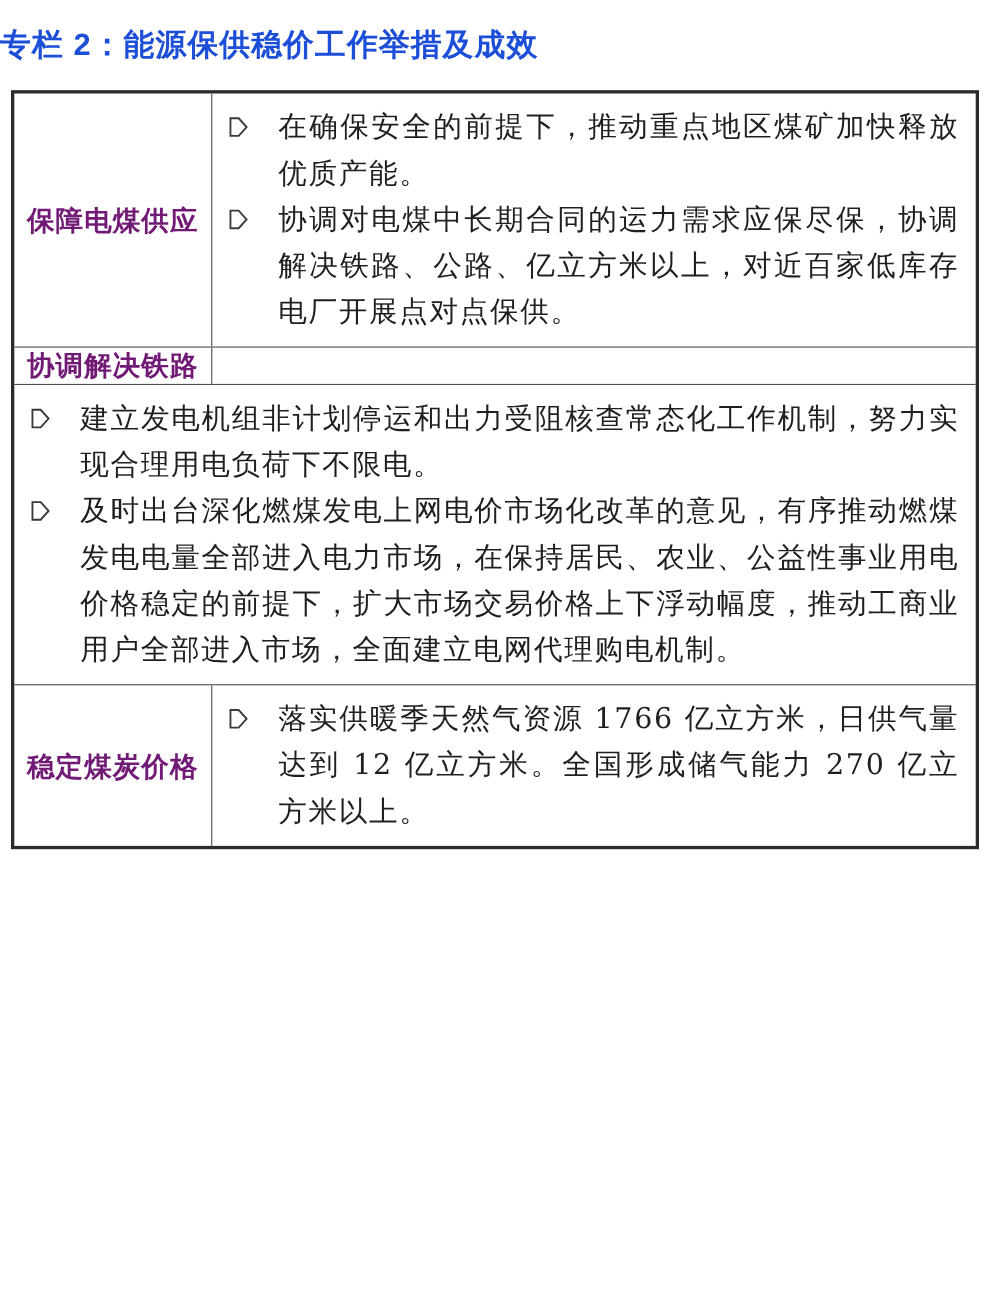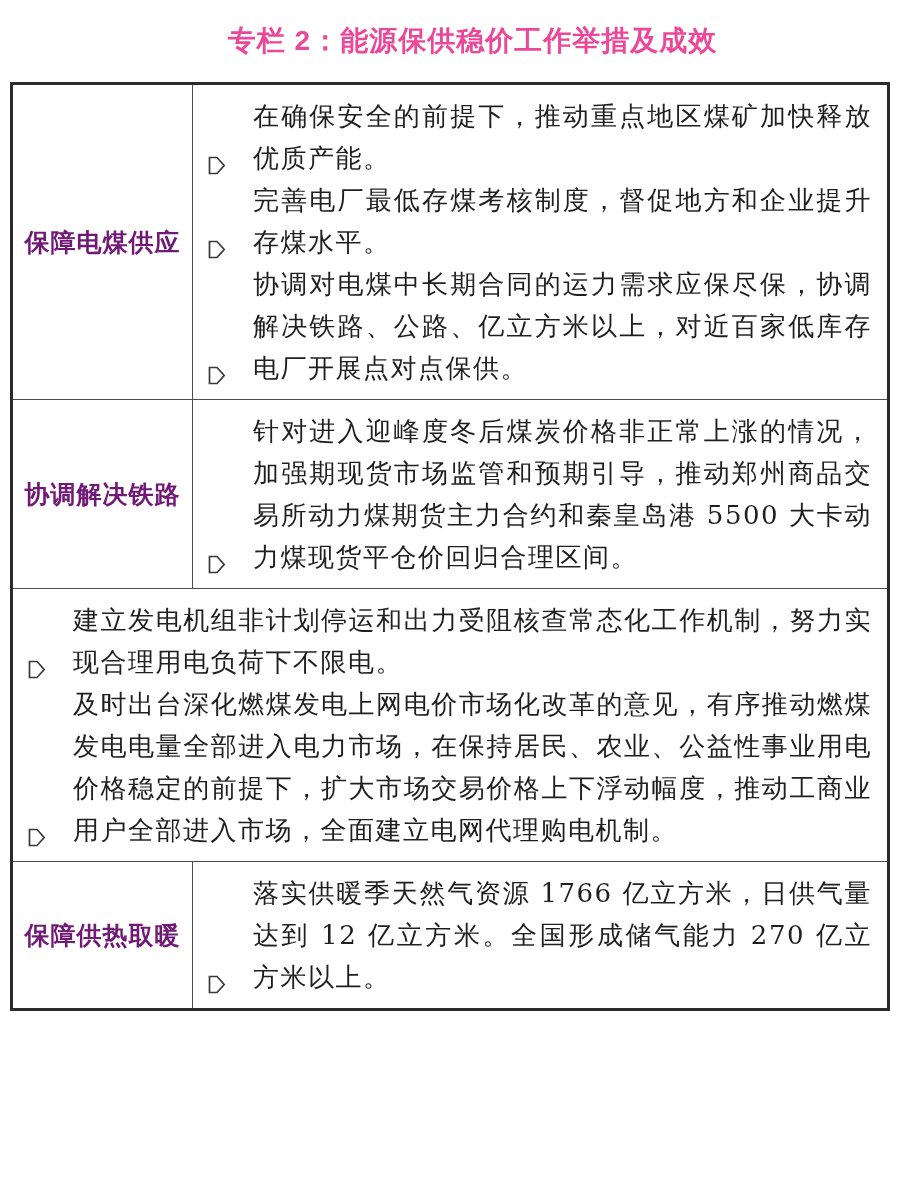--- a/index.html
+++ b/index.html
@@ -12,27 +12,25 @@
     height: 1178px;
     position: relative;
     font-family: "DejaVu Serif", serif;
     color: #1f1f1f;
     overflow: hidden;
   }
   .page-title {
     margin: 0;
     padding-top: 22px;
     padding-bottom: 22px;
-    text-align: center;
     font-family: "Liberation Sans", sans-serif;
     font-weight: bold;
     font-size: 28px;
     letter-spacing: 1px;
-    color: #ec4899;
-    padding-left: 45px;
+    color: #1d4ed8;
   }
   .measures-table {
     margin: 0 10px;
     border: 3px solid #2b2b2b;
     background: #ffffff;
   }
   .table-row {
     display: flex;
     border-top: 1.5px solid #4d4d4d;
   }
@@ -55,21 +53,21 @@
     color: #701a75;
     white-space: nowrap;
   }
   .content-cell {
     flex: 1 1 auto;
     padding: 10px 15px 10px 15px;
     min-width: 0;
   }
   .list-item {
     display: flex;
-    align-items: flex-end;
+    align-items: flex-start;
   }
   .bullet-wrap {
     flex: 0 0 18px;
     width: 18px;
     padding-top: 11px;
     margin-right: 27px;
   }
   .item-text {
     flex: 1 1 auto;
     font-size: 26px;
@@ -94,62 +92,48 @@
         <div class="list-item">
           <span class="bullet-wrap"><svg width="18" height="19" viewBox="0 0 18 19" aria-hidden="true">
               <polygon points="1.5,1.5 9,1.5 16.2,9.5 9,17.5 1.5,17.5" fill="#ffffff" stroke="#3a3a3a" stroke-width="1.7"></polygon>
             </svg></span>
           <span class="item-text">在确保安全的前提下，推动重点地区煤矿加快释放优质产能。</span>
         </div>
         <div class="list-item">
           <span class="bullet-wrap"><svg width="18" height="19" viewBox="0 0 18 19" aria-hidden="true">
               <polygon points="1.5,1.5 9,1.5 16.2,9.5 9,17.5 1.5,17.5" fill="#ffffff" stroke="#3a3a3a" stroke-width="1.7"></polygon>
             </svg></span>
-          <span class="item-text">完善电厂最低存煤考核制度，督促地方和企业提升存煤水平。</span>
-        </div>
-        <div class="list-item">
-          <span class="bullet-wrap"><svg width="18" height="19" viewBox="0 0 18 19" aria-hidden="true">
-              <polygon points="1.5,1.5 9,1.5 16.2,9.5 9,17.5 1.5,17.5" fill="#ffffff" stroke="#3a3a3a" stroke-width="1.7"></polygon>
-            </svg></span>
           <span class="item-text">协调对电煤中长期合同的运力需求应保尽保，协调解决铁路、公路、亿立方米以上，对近百家低库存电厂开展点对点保供。</span>
         </div>
       </div>
     </div>
     <div class="table-row">
       <div class="label-cell">
         <span class="row-label">协调解决铁路</span>
-      </div>
-      <div class="content-cell">
-        <div class="list-item">
-          <span class="bullet-wrap"><svg width="18" height="19" viewBox="0 0 18 19" aria-hidden="true">
-              <polygon points="1.5,1.5 9,1.5 16.2,9.5 9,17.5 1.5,17.5" fill="#ffffff" stroke="#3a3a3a" stroke-width="1.7"></polygon>
-            </svg></span>
-          <span class="item-text">针对进入迎峰度冬后煤炭价格非正常上涨的情况，加强期现货市场监管和预期引导，推动郑州商品交易所动力煤期货主力合约和秦皇岛港 5500 大卡动力煤现货平仓价回归合理区间。</span>
-        </div>
       </div>
     </div>
     <div class="table-row">
       <div class="content-cell">
         <div class="list-item">
           <span class="bullet-wrap"><svg width="18" height="19" viewBox="0 0 18 19" aria-hidden="true">
               <polygon points="1.5,1.5 9,1.5 16.2,9.5 9,17.5 1.5,17.5" fill="#ffffff" stroke="#3a3a3a" stroke-width="1.7"></polygon>
             </svg></span>
           <span class="item-text">建立发电机组非计划停运和出力受阻核查常态化工作机制，努力实现合理用电负荷下不限电。</span>
         </div>
         <div class="list-item">
           <span class="bullet-wrap"><svg width="18" height="19" viewBox="0 0 18 19" aria-hidden="true">
               <polygon points="1.5,1.5 9,1.5 16.2,9.5 9,17.5 1.5,17.5" fill="#ffffff" stroke="#3a3a3a" stroke-width="1.7"></polygon>
             </svg></span>
           <span class="item-text">及时出台深化燃煤发电上网电价市场化改革的意见，有序推动燃煤发电电量全部进入电力市场，在保持居民、农业、公益性事业用电价格稳定的前提下，扩大市场交易价格上下浮动幅度，推动工商业用户全部进入市场，全面建立电网代理购电机制。</span>
         </div>
       </div>
     </div>
     <div class="table-row">
       <div class="label-cell">
-        <span class="row-label">保障供热取暖</span>
+        <span class="row-label">稳定煤炭价格</span>
       </div>
       <div class="content-cell">
         <div class="list-item">
           <span class="bullet-wrap"><svg width="18" height="19" viewBox="0 0 18 19" aria-hidden="true">
               <polygon points="1.5,1.5 9,1.5 16.2,9.5 9,17.5 1.5,17.5" fill="#ffffff" stroke="#3a3a3a" stroke-width="1.7"></polygon>
             </svg></span>
           <span class="item-text">落实供暖季天然气资源 1766 亿立方米，日供气量达到 12 亿立方米。全国形成储气能力 270 亿立方米以上。</span>
         </div>
       </div>
     </div>

